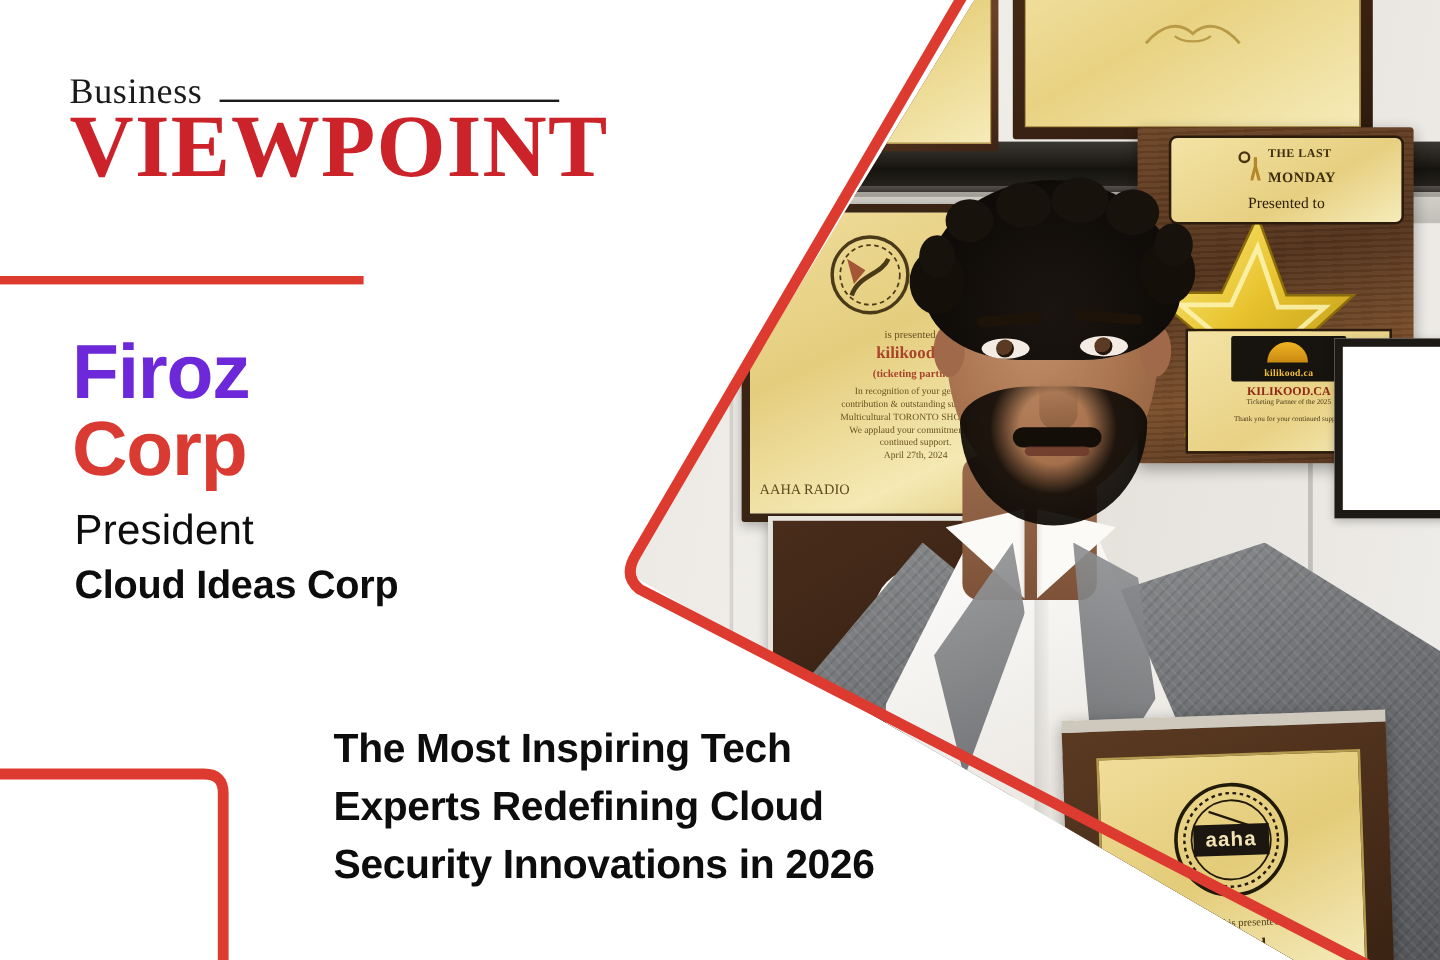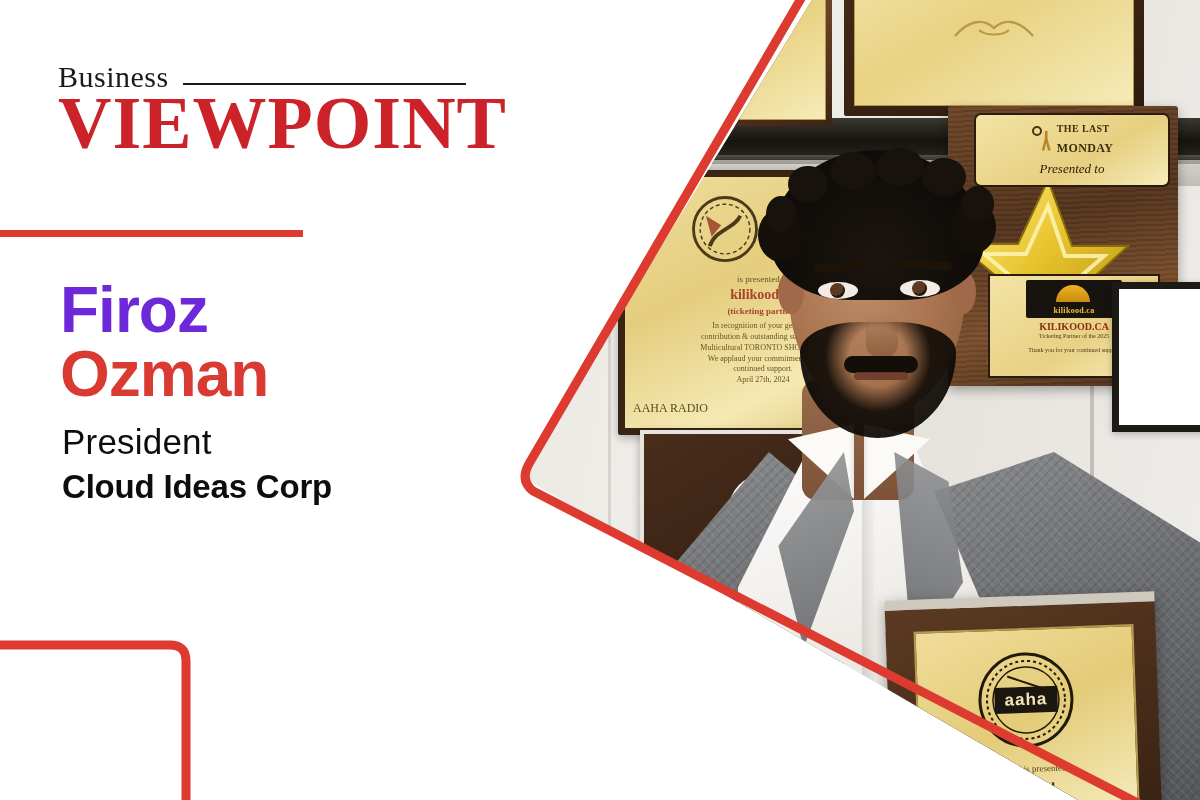--- a/index.html
+++ b/index.html
@@ -433,21 +433,21 @@
           <div class="lm-logo">
             <div class="lm-mark">
               <div class="dot"></div>
                 <div class="fig"></div>
             </div>
             <div class="lm-txt">
               <div style="font-size:10px;font-weight:bold;letter-spacing:.4px">THE LAST</div>
               <div style="font-size:12px;font-weight:bold;letter-spacing:.4px;margin-top:8px">MONDAY</div>
             </div>
           </div>
-          <div style="font-family:'Liberation Serif',serif;font-size:13px;color:#2e2108;margin-top:7px;font-style:italic">Presented to</div>
+          <div style="font-family:'Liberation Serif',serif;font-size:13px;color:#2e2108;margin-top:7px;">Presented to</div>
         </div>
 
         <div class="sp-bot">
           <div class="kbadge">
             <div class="sun"></div>
             <div class="ktxt" style="font-size:8px">kilikood.ca</div>
           </div>
           <div style="font-family:'Liberation Serif',serif;font-size:10px;font-weight:bold;color:#8d2a14;margin-top:2px">KILIKOOD.CA</div>
           <div style="font-family:'Liberation Serif',serif;font-size:6px;color:#4b3a15">Ticketing Partner of the 2025</div>
           <div style="font-family:'Liberation Serif',serif;font-size:6px;color:#4b3a15;margin-top:7px">Thank you for your continued support</div>
@@ -525,20 +525,21 @@
       <div class="mast-business">Business</div>
       <div class="mast-rule"></div>
     </div>
     <div class="mast-viewpoint" style="color:#CC2229">VIEWPOINT</div>
   </div>
 
   <div class="accent-bar-top" style="background:#DE3B30"></div>
 
   <div class="name-block">
     <div class="name" style="color:#6d28d9">Firoz</div>
-    <div class="name" style="color:#D93B33">Ozman</div>
+    <div class="name" style="color:#D93B33">Corp</div>
   </div>
 
   <div class="role">President</div>
   <div class="company">Cloud Ideas Corp</div>
 
+  <div class="headline">The Most Inspiring Tech Experts Redefining Cloud Security Innovations in 2026</div>
 
 </div>
 
 </body></html>

